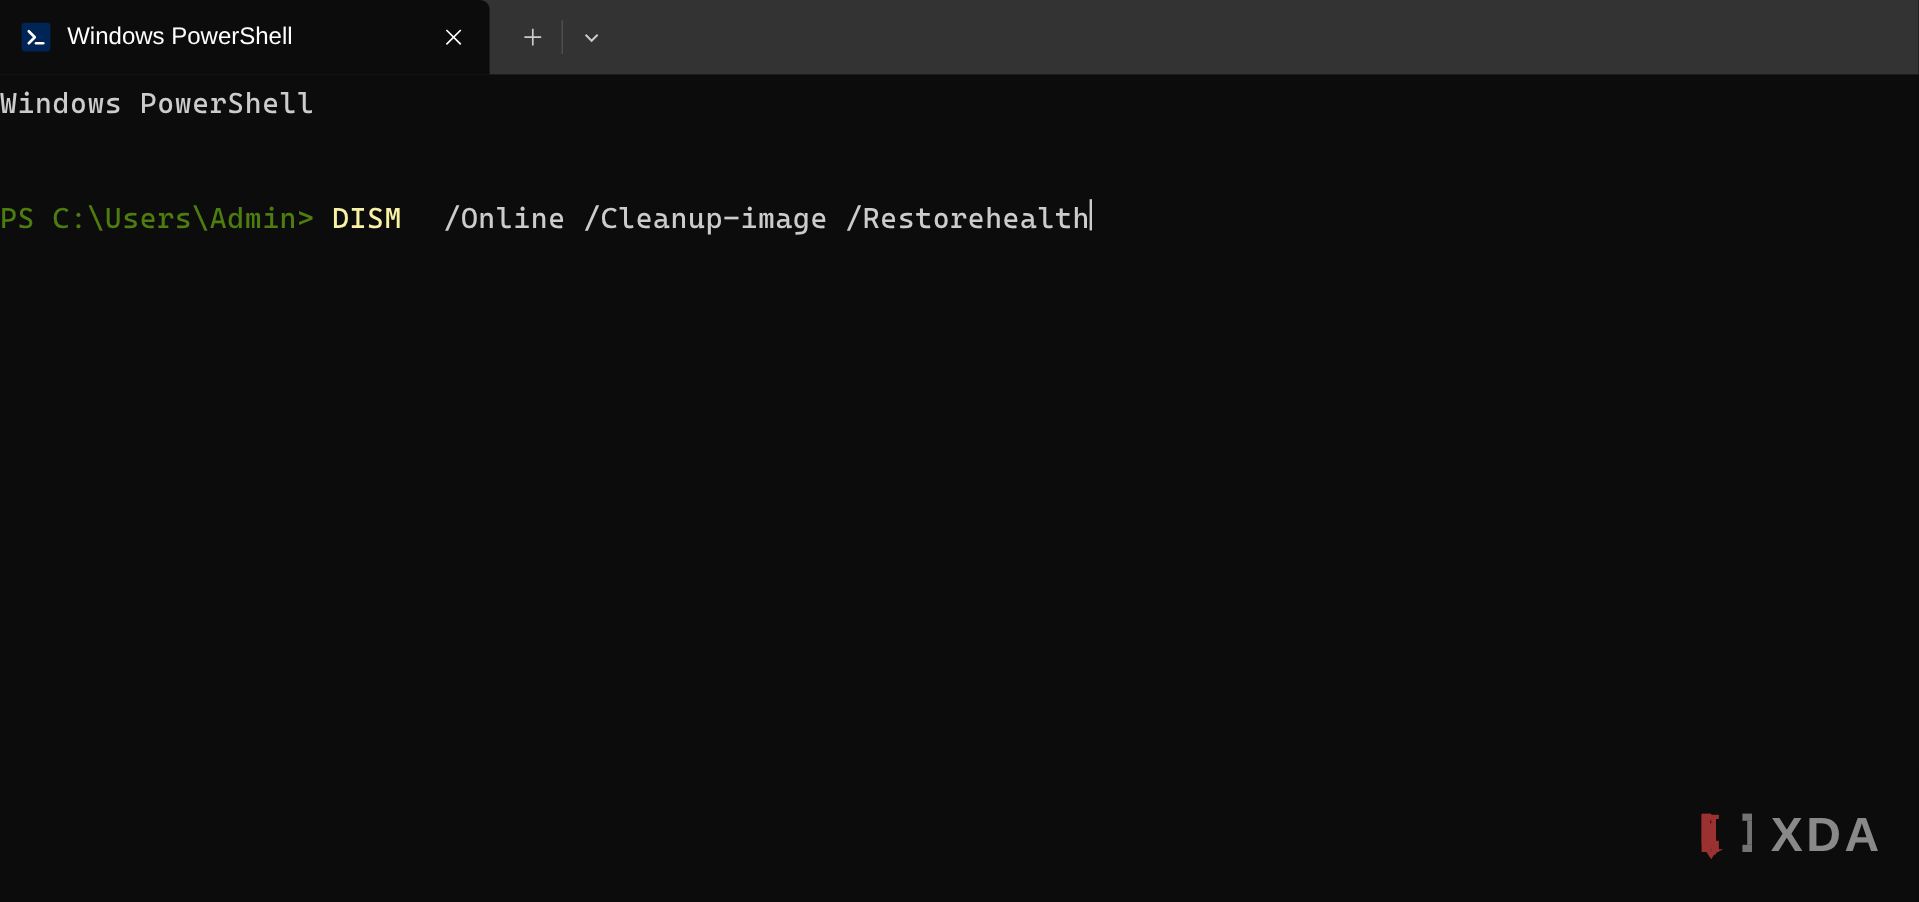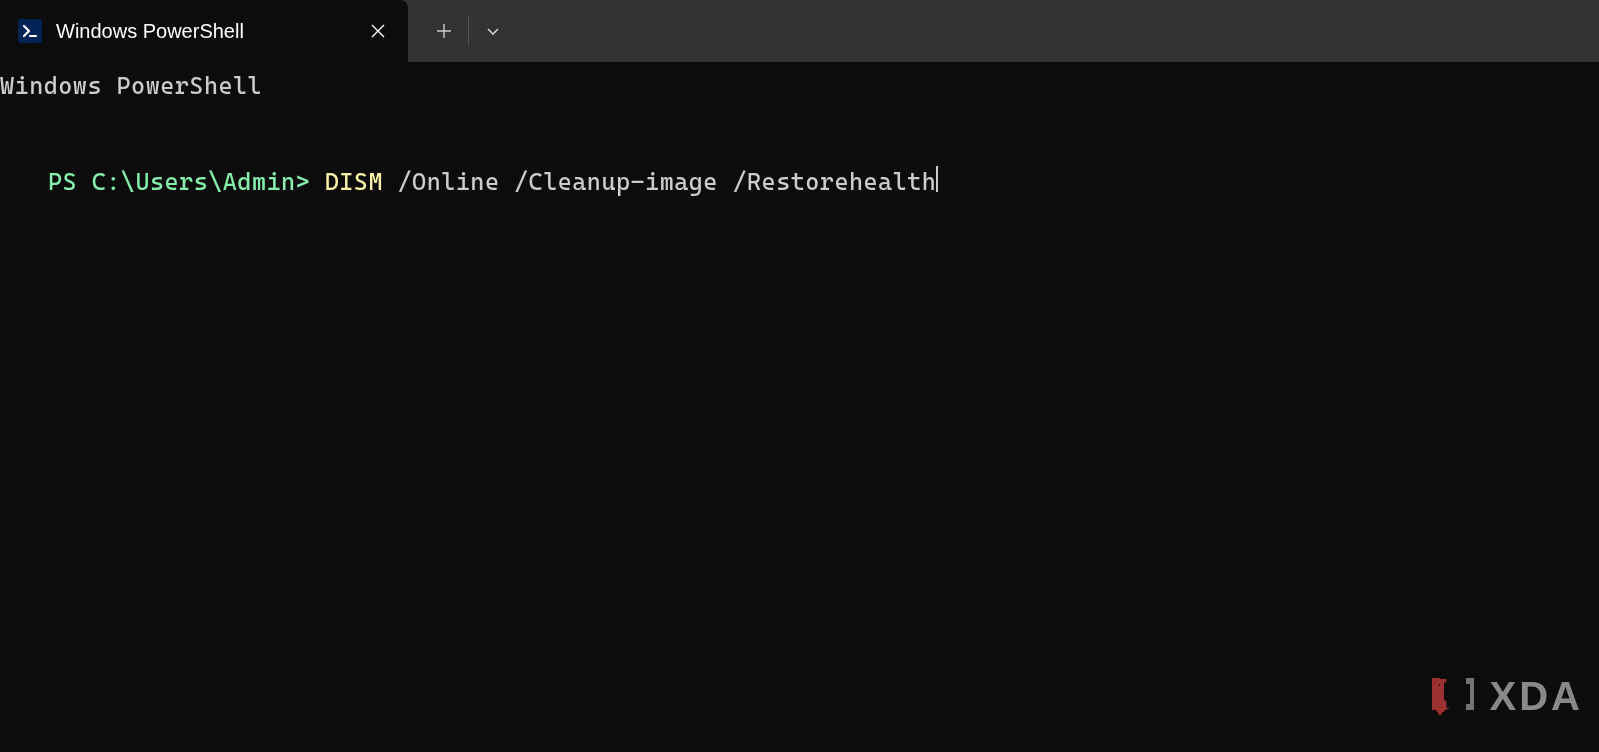--- a/index.html
+++ b/index.html
@@ -94,46 +94,46 @@
       white-space: pre;
     }
     .blank-line {
       height: 32px;
     }
     .prompt-line {
       display: flex;
       white-space: pre;
     }
     .prompt-text {
-      color: #86efac;
-      margin-left: 48px;
+      color: #4d7c0f;
     }
     .cmd-name {
       color: #f9f1a5;
     }
     .cmd-args {
       color: #cccccc;
+      padding-left: 20px;
     }
     .cursor {
       display: inline-block;
       width: 2px;
       height: 26px;
       background: #cccccc;
       vertical-align: baseline;
       margin-left: 0;
       margin-bottom: -4px;
       animation: blink 1s step-end infinite;
     }
     @keyframes blink {
       50% { opacity: 0; }
     }
     .watermark {
       position: absolute;
       bottom: 30px;
-      right: 16px;
+      right: 30px;
       display: flex;
       align-items: center;
       gap: 12px;
       opacity: 0.65;
     }
     .watermark-icon svg {
       width: 48px;
       height: 48px;
     }
     .watermark-text {

